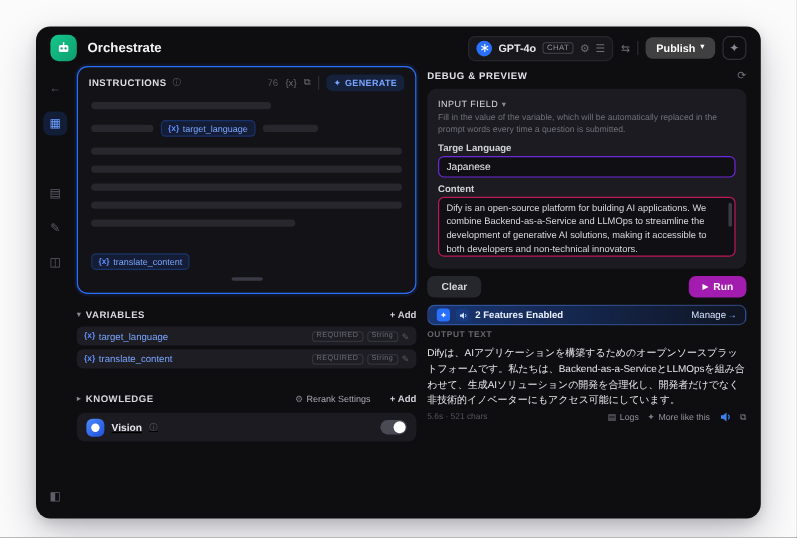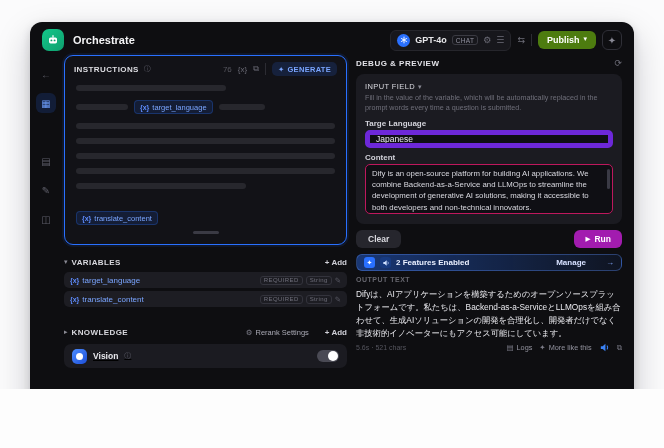--- a/index.html
+++ b/index.html
@@ -1,38 +1,38 @@
 <!DOCTYPE html>
 <html><head>
 <meta charset="utf-8">
 <style>
   * { box-sizing: border-box; margin: 0; padding: 0; }
   body {
     font-family: "Liberation Sans", "DejaVu Sans", sans-serif;
     background: #fdfdfd;
   }
-  .stage { position: relative; width: 664px; height: 389px; background: #fbfbfc; overflow: hidden; }
+  .stage { position: relative; width: 664px; height: 448px; background: #fbfbfc; overflow: hidden; }
   .window {
     position: absolute; left: 30px; top: 22px; width: 604px; height: 410px;
     background: #0e0e11; border-radius: 12px; overflow: hidden;
     box-shadow: 0 14px 34px rgba(15,15,30,.22), 0 3px 10px rgba(0,0,0,.14);
   }
 
   
   .hdr { position: absolute; top: 0; left: 0; right: 0; height: 36px; display: flex; align-items: center; padding: 0 12px; gap: 9px; }
   .logo { width: 22px; height: 22px; border-radius: 7px; background: linear-gradient(135deg,#14c78a,#0e9f6e); display: flex; align-items: center; justify-content: center; flex: none; }
   .title { font-size: 11px; font-weight: 700; color: #f4f4f6; }
   .hdr-right { margin-left: auto; display: flex; align-items: center; gap: 6px; padding-left: 32px; }
   .model-pill { display: flex; align-items: center; gap: 5px; padding: 3px 6px; border-radius: 6px; background: #17171c; border: 1px solid #26262c; }
   .model-ico { width: 13px; height: 13px; border-radius: 50%; background: #2970ff; display: flex; align-items: center; justify-content: center; }
   .model-name { font-size: 9px; font-weight: 600; color: #e7e7ea; }
   .badge-chat { font-size: 6.5px; color: #9292a0; border: 1px solid #3a3a42; border-radius: 3px; padding: .5px 3px; letter-spacing: .3px; }
   .mini-ico { font-size: 9px; color: #6d6d78; }
   .vdiv { width: 1px; height: 12px; background: #2c2c33; }
-  .publish { display: flex; align-items: flex-start; gap: 4px; background: #4d7c0f; color: #fff; font-size: 9px; font-weight: 700; padding: 4px 9px; border-radius: 6px; }
+  .publish { display: flex; align-items: flex-start; gap: 4px; background: #404040; color: #fff; font-size: 9px; font-weight: 700; padding: 4px 9px; border-radius: 6px; }
   .publish .caret { font-size: 7px; }
   .sq-btn { width: 20px; height: 20px; border: 1px solid #2f2f37; border-radius: 6px; color: #8a8a96; display: flex; align-items: center; justify-content: center; font-size: 10px; }
 
   
   .rail { position: absolute; left: 0; top: 36px; width: 32px; bottom: 0; display: flex; flex-direction: column; align-items: center; padding-top: 6px; gap: 9px; }
   .rbtn { width: 20px; height: 20px; border-radius: 6px; display: flex; align-items: center; justify-content: center; font-size: 10px; color: #5f5f6a; }
   .rbtn.active { background: rgba(41,112,255,.16); color: #6fa0ff; }
   .rail-gap { height: 20px; }
   .rail-bottom { position: absolute; left: 6px; bottom: 8px; }
 
@@ -79,32 +79,32 @@
   
   .dbg-hd { position: absolute; left: 326px; top: 36px; width: 266px; display: flex; align-items: center; }
   .dbg-title { font-size: 8px; font-weight: 700; letter-spacing: .5px; color: #e2e2e8; }
   .refresh { margin-left: auto; font-size: 9px; color: #6a6a75; }
   .incard { position: absolute; left: 326px; top: 52px; width: 266px; height: 150px; background: #1b1b21; border-radius: 8px; padding: 8px 9px; }
   .in-hd { display: flex; align-items: center; gap: 3px; }
   .in-title { font-size: 7.5px; font-weight: 400; letter-spacing: .4px; color: #d9d9df; }
   .in-caret { font-size: 7px; color: #8a8a94; }
   .in-desc { margin-top: 2px; font-size: 7.2px; line-height: 1.45; color: #6f6f7a; }
   .f-lbl { margin-top: 5px; font-size: 8px; font-weight: 600; color: #d2d2da; }
-  .f-input { margin-top: 2px; display: block; width: 100%; height: 18px; background: #0f0f14; border: 5px solid #6d28d9; border-radius: 5px; color: #ececf1; font-size: 8.5px; padding: 0 6px; font-family: inherit; }
+  .f-input { margin-top: 2px; display: block; width: 100%; height: 18px; background: #0f0f14; border: 1px solid #6d28d9; border-radius: 5px; color: #ececf1; font-size: 8.5px; padding: 0 6px; font-family: inherit; }
   .f-area { margin-top: 2px; height: 50px; background: #0f0f14; border: 1px solid #be185d; border-radius: 5px; color: #d9d9e0; font-size: 7.8px; line-height: 1.45; padding: 3px 9px 3px 6px; overflow: hidden; position: relative; }
   .tscroll { position: absolute; right: 2px; top: 4px; width: 3px; height: 20px; border-radius: 2px; background: #3a3a45; }
   .btnrow { position: absolute; left: 326px; top: 208px; width: 266px; display: flex; align-items: center; }
   .clear { background: #26262d; border-radius: 6px; padding: 4px 12px; font-size: 8.5px; font-weight: 600; color: #d8d8de; }
   .run { margin-left: auto; display: flex; align-items: center; gap: 4px; background: #a21caf; border-radius: 6px; padding: 4px 11px; font-size: 8.5px; font-weight: 700; color: #fff; }
   .run .play { font-size: 6.5px; }
   .feat { position: absolute; left: 326px; top: 232px; width: 266px; height: 17px; border-radius: 6px; display: flex; align-items: center; gap: 5px; padding: 0 7px; background: linear-gradient(90deg, rgba(41,112,255,.42), rgba(41,112,255,.07)); border: 1px solid rgba(94,146,255,.35); }
   .fi1 { width: 11px; height: 11px; border-radius: 3px; background: #2970ff; color: #fff; font-size: 7px; display: flex; align-items: center; justify-content: center; flex: none; }
   .fi2 { width: 11px; height: 11px; border-radius: 3px; background: #173a80; display: flex; align-items: center; justify-content: center; flex: none; }
   .feat-lbl { font-size: 8px; font-weight: 600; color: #eaf0ff; }
-  .manage { margin-left: auto; display: flex; align-items: center; gap: 20px; font-size: 8px; font-weight: 700; color: #d6e0ff; }
+  .manage { margin-left: auto; display: flex; align-items: center; gap: 1px; font-size: 8px; font-weight: 400; color: #d6e0ff; }
   .manage .ar { color: #86aaff; }
   .out-lbl { position: absolute; left: 326px; top: 254px; font-size: 7px; font-weight: 700; letter-spacing: .5px; color: #67676f; }
   .out-txt { position: absolute; left: 326px; top: 266px; width: 266px; font-size: 8.3px; line-height: 1.55; color: #e9e9ee; }
   .out-meta-row { position: absolute; left: 326px; top: 320px; width: 266px; display: flex; align-items: center; }
   .meta { font-size: 7px; color: #55555e; }
   .out-actions { margin-left: auto; display: flex; align-items: center; gap: 7px; }
   .o-act { display: flex; align-items: center; gap: 3px; font-size: 7.3px; color: #93939f; }
   .o-ico { font-size: 7.5px; color: #7c7c88; }
 </style>
 </head>

